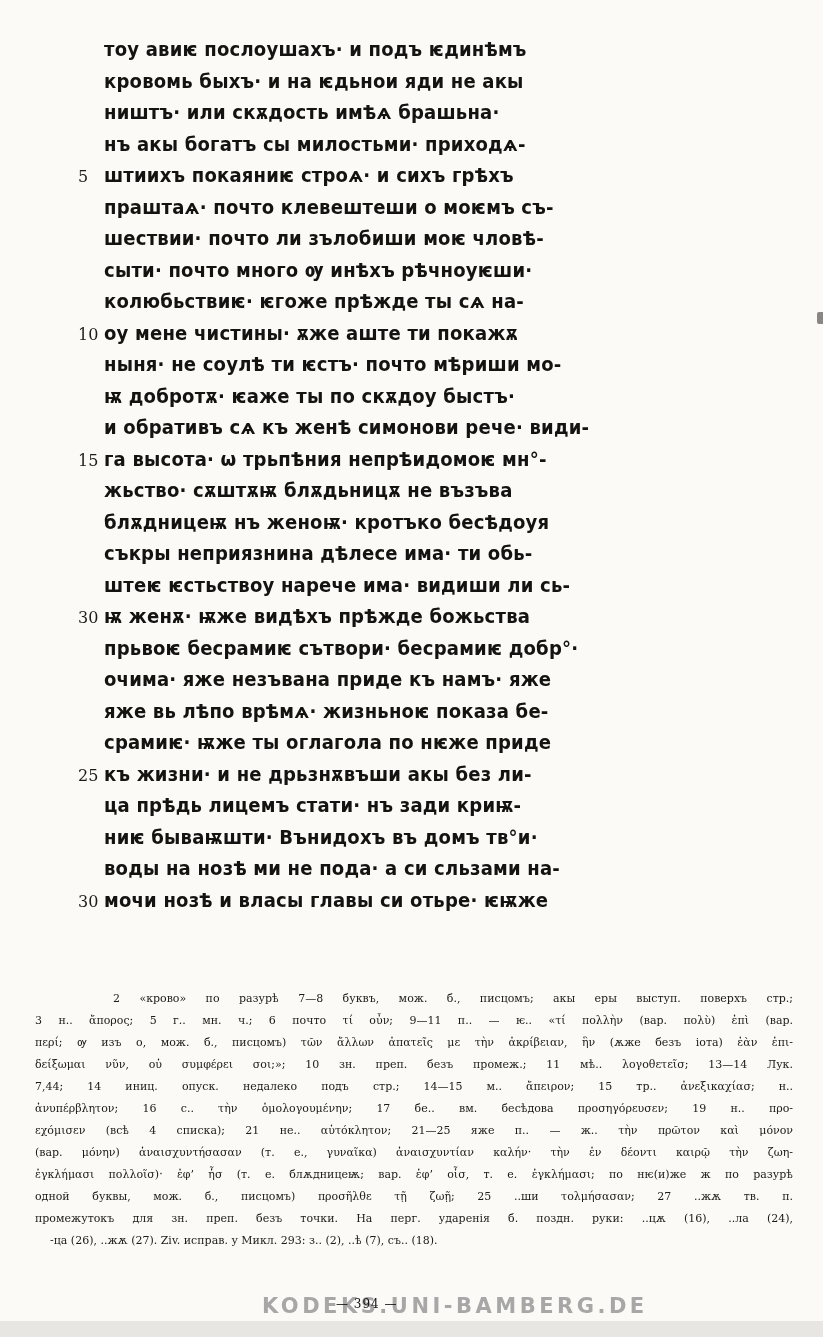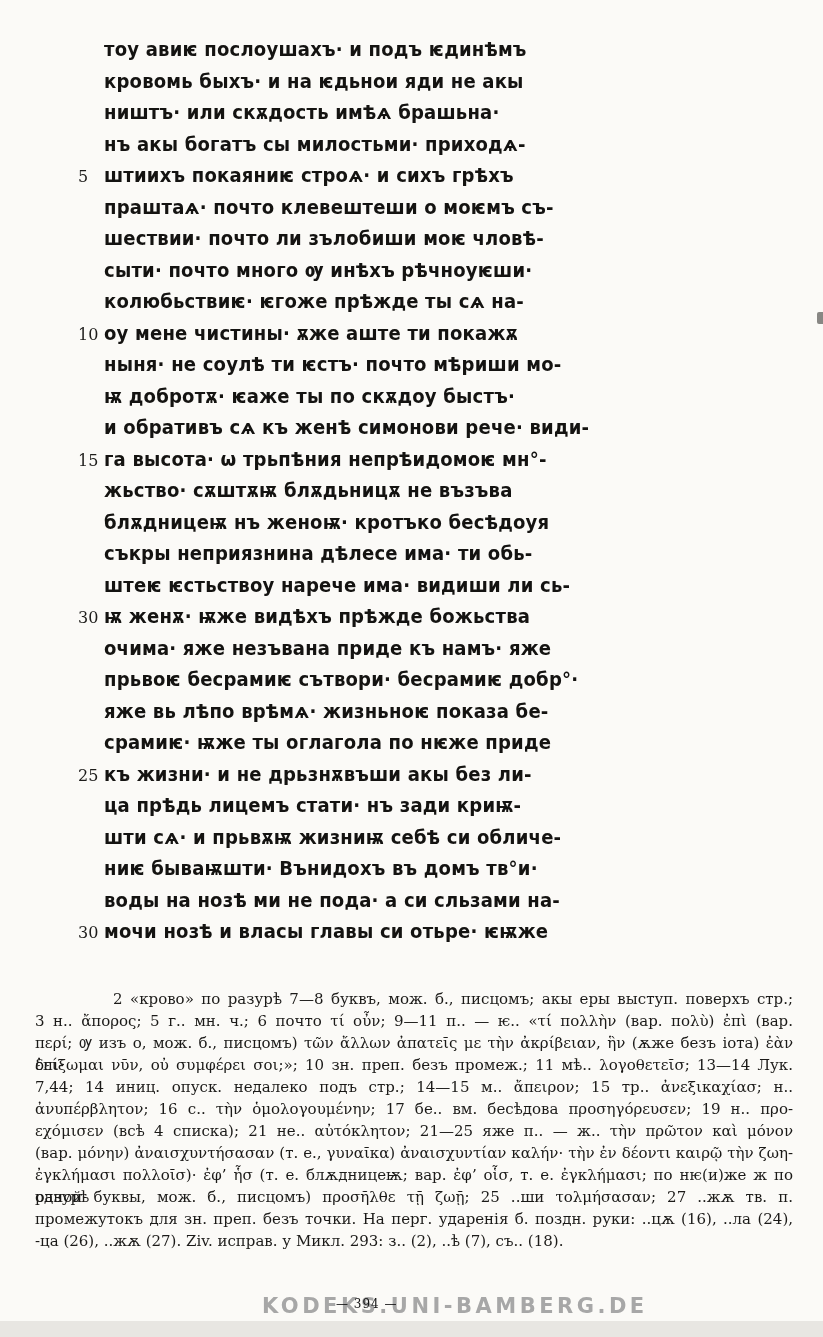--- a/index.html
+++ b/index.html
@@ -41,32 +41,32 @@
     font-size:19px;
     letter-spacing:.2px;
     color:#141311;
   }
   
   .apparatus{
     position:absolute;
     top:988px;left:35px;
     width:758px;
     font-family:"DejaVu Serif","DejaVu Sans",serif;
-    font-size:15px;
+    font-size:11px;
     line-height:22px;
     color:#1b1a18;
   }
   .aline{
     text-align:justify;
     text-align-last:justify;
     height:22px;
     overflow:visible;
   }
   .aline.first{padding-left:78px;}
-  .aline.last{text-align-last:left;}
+  .aline.last{text-align-last:left;margin-left:15px;}
   
   .watermark{
     position:absolute;
     top:1294px;left:262px;
     font-family:"DejaVu Sans",sans-serif;
     font-size:21px;
     font-weight:700;
     letter-spacing:3.5px;
     color:#a7a7a7;
     white-space:nowrap;
@@ -167,45 +167,41 @@
       <div class="tline">
         <span class="lno"></span>
         <span class="ltx">штеѥ ѥстьствоу нарече има· видиши ли сь-</span>
       </div>
       <div class="tline">
         <span class="lno">30</span>
         <span class="ltx">ѭ женѫ· ѭже видѣхъ прѣжде божьства</span>
       </div>
       <div class="tline">
         <span class="lno"></span>
+        <span class="ltx">прьвоѥ бесрамиѥ сътвори· бесрамиѥ добр°·</span>
+      </div>
+      <div class="tline">
+        <span class="lno"></span>
         <span class="ltx">очима· яже незъвана приде къ намъ· яже</span>
-      </div>
-      <div class="tline">
-        <span class="lno"></span>
-        <span class="ltx">прьвоѥ бесрамиѥ сътвори· бесрамиѥ добр°·</span>
       </div>
       <div class="tline">
         <span class="lno"></span>
         <span class="ltx">яже вь лѣпо врѣмѧ· жизньноѥ показа бе-</span>
       </div>
       <div class="tline">
         <span class="lno"></span>
         <span class="ltx">срамиѥ· ѭже ты оглагола по нѥже приде</span>
       </div>
       <div class="tline">
         <span class="lno">25</span>
         <span class="ltx">къ жизни· и не дрьзнѫвъши акы без ли-</span>
       </div>
       <div class="tline">
         <span class="lno"></span>
         <span class="ltx">ца прѣдь лицемъ стати· нъ зади криѭ-</span>
-      </div>
-      <div class="tline">
-        <span class="lno"></span>
-        <span class="ltx">шти сѧ· и прьвѫѭ жизниѭ себѣ си обличе-</span>
       </div>
       <div class="tline">
         <span class="lno"></span>
         <span class="ltx">ниѥ бываѭшти· Вънидохъ въ домъ тв°и·</span>
       </div>
       <div class="tline">
         <span class="lno"></span>
         <span class="ltx">воды на нозѣ ми не пода· а си сльзами на-</span>
       </div>
       <div class="tline">

